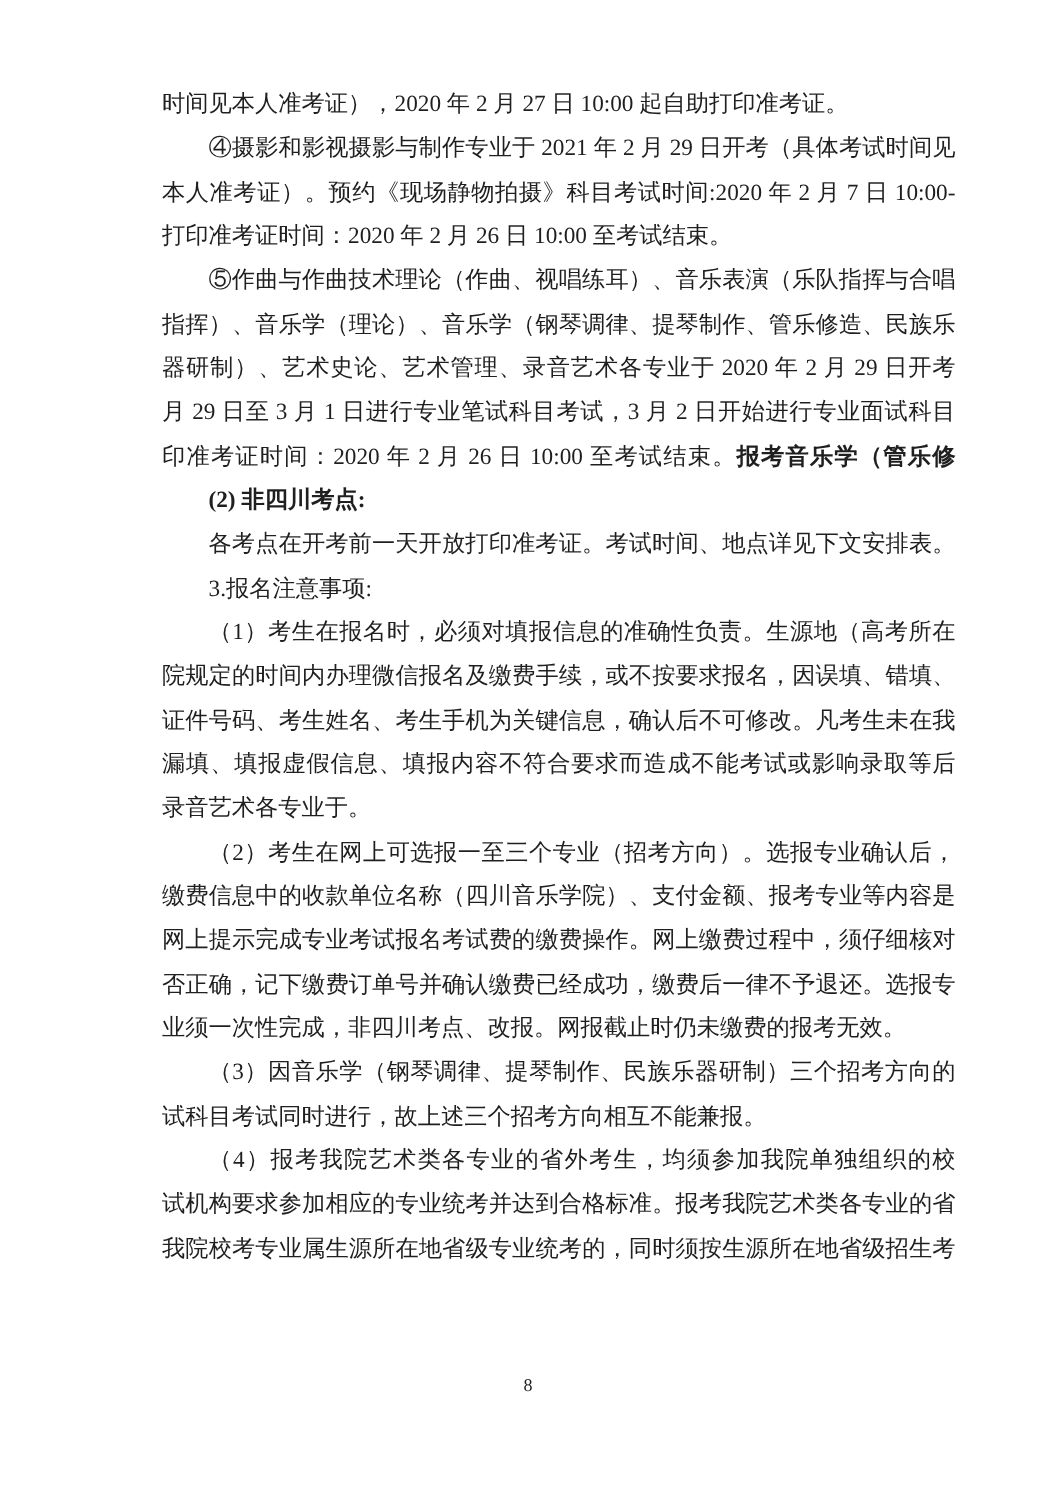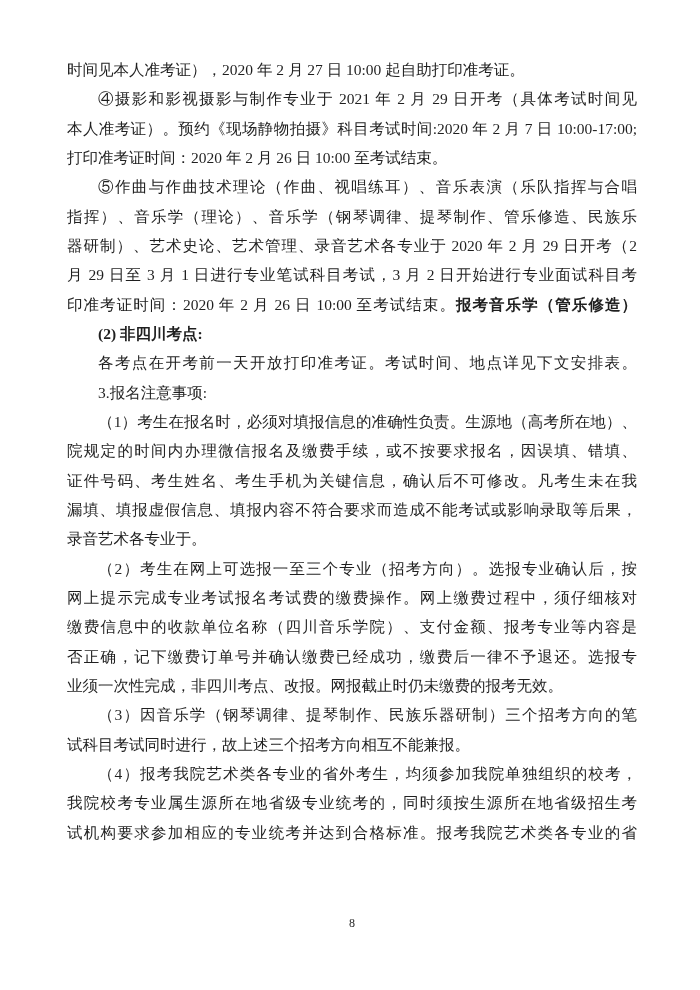--- a/index.html
+++ b/index.html
@@ -20,20 +20,21 @@
     left: 67px;
     top: 55px;
     width: 570px;
     font-size: 15.5px;
     line-height: 29.33px;
     color: #1f1f1f;
   }
   .line {
     height: 29.33px;
     overflow: hidden;
+    margin-left: 41px;
   }
   .line.justify {
     text-align: justify;
     text-align-last: justify;
   }
   .line.indent {
     text-indent: 31px;
   }
   .seg.bold {
     font-weight: bold;
@@ -64,26 +65,26 @@
       <div class="line justify"><span class="seg">印准考证时间：2020 年 2 月 26 日 10:00 至考试结束。</span><span class="seg bold">报考音乐学（管乐修造）</span></div>
       <div class="line indent"><span class="seg bold">(2) 非四川考点:</span></div>
       <div class="line indent justify"><span class="seg">各考点在开考前一天开放打印准考证。考试时间、地点详见下文安排表。</span></div>
       <div class="line indent"><span class="seg">3.报名注意事项:</span></div>
       <div class="line indent justify"><span class="seg">（1）考生在报名时，必须对填报信息的准确性负责。生源地（高考所在地）、</span></div>
       <div class="line justify"><span class="seg">院规定的时间内办理微信报名及缴费手续，或不按要求报名，因误填、错填、</span></div>
       <div class="line justify"><span class="seg">证件号码、考生姓名、考生手机为关键信息，确认后不可修改。凡考生未在我</span></div>
       <div class="line justify"><span class="seg">漏填、填报虚假信息、填报内容不符合要求而造成不能考试或影响录取等后果，</span></div>
       <div class="line"><span class="seg">录音艺术各专业于。</span></div>
       <div class="line indent justify"><span class="seg">（2）考生在网上可选报一至三个专业（招考方向）。选报专业确认后，按</span></div>
+      <div class="line justify"><span class="seg">缴费信息中的收款单位名称（四川音乐学院）、支付金额、报考专业等内容是</span></div>
       <div class="line justify"><span class="seg">网上提示完成专业考试报名考试费的缴费操作。网上缴费过程中，须仔细核对</span></div>
-      <div class="line justify"><span class="seg">缴费信息中的收款单位名称（四川音乐学院）、支付金额、报考专业等内容是</span></div>
       <div class="line justify"><span class="seg">否正确，记下缴费订单号并确认缴费已经成功，缴费后一律不予退还。选报专</span></div>
       <div class="line"><span class="seg">业须一次性完成，非四川考点、改报。网报截止时仍未缴费的报考无效。</span></div>
       <div class="line indent justify"><span class="seg">（3）因音乐学（钢琴调律、提琴制作、民族乐器研制）三个招考方向的笔</span></div>
       <div class="line"><span class="seg">试科目考试同时进行，故上述三个招考方向相互不能兼报。</span></div>
       <div class="line indent justify"><span class="seg">（4）报考我院艺术类各专业的省外考生，均须参加我院单独组织的校考，</span></div>
+      <div class="line justify"><span class="seg">试机构要求参加相应的专业统考并达到合格标准。报考我院艺术类各专业的省</span></div>
       <div class="line justify"><span class="seg">我院校考专业属生源所在地省级专业统考的，同时须按生源所在地省级招生考</span></div>
-      <div class="line justify"><span class="seg">试机构要求参加相应的专业统考并达到合格标准。报考我院艺术类各专业的省</span></div>
     </div>
   <div class="footer">
     <span>8</span>
   </div>
 </div>
 
 </body></html>

